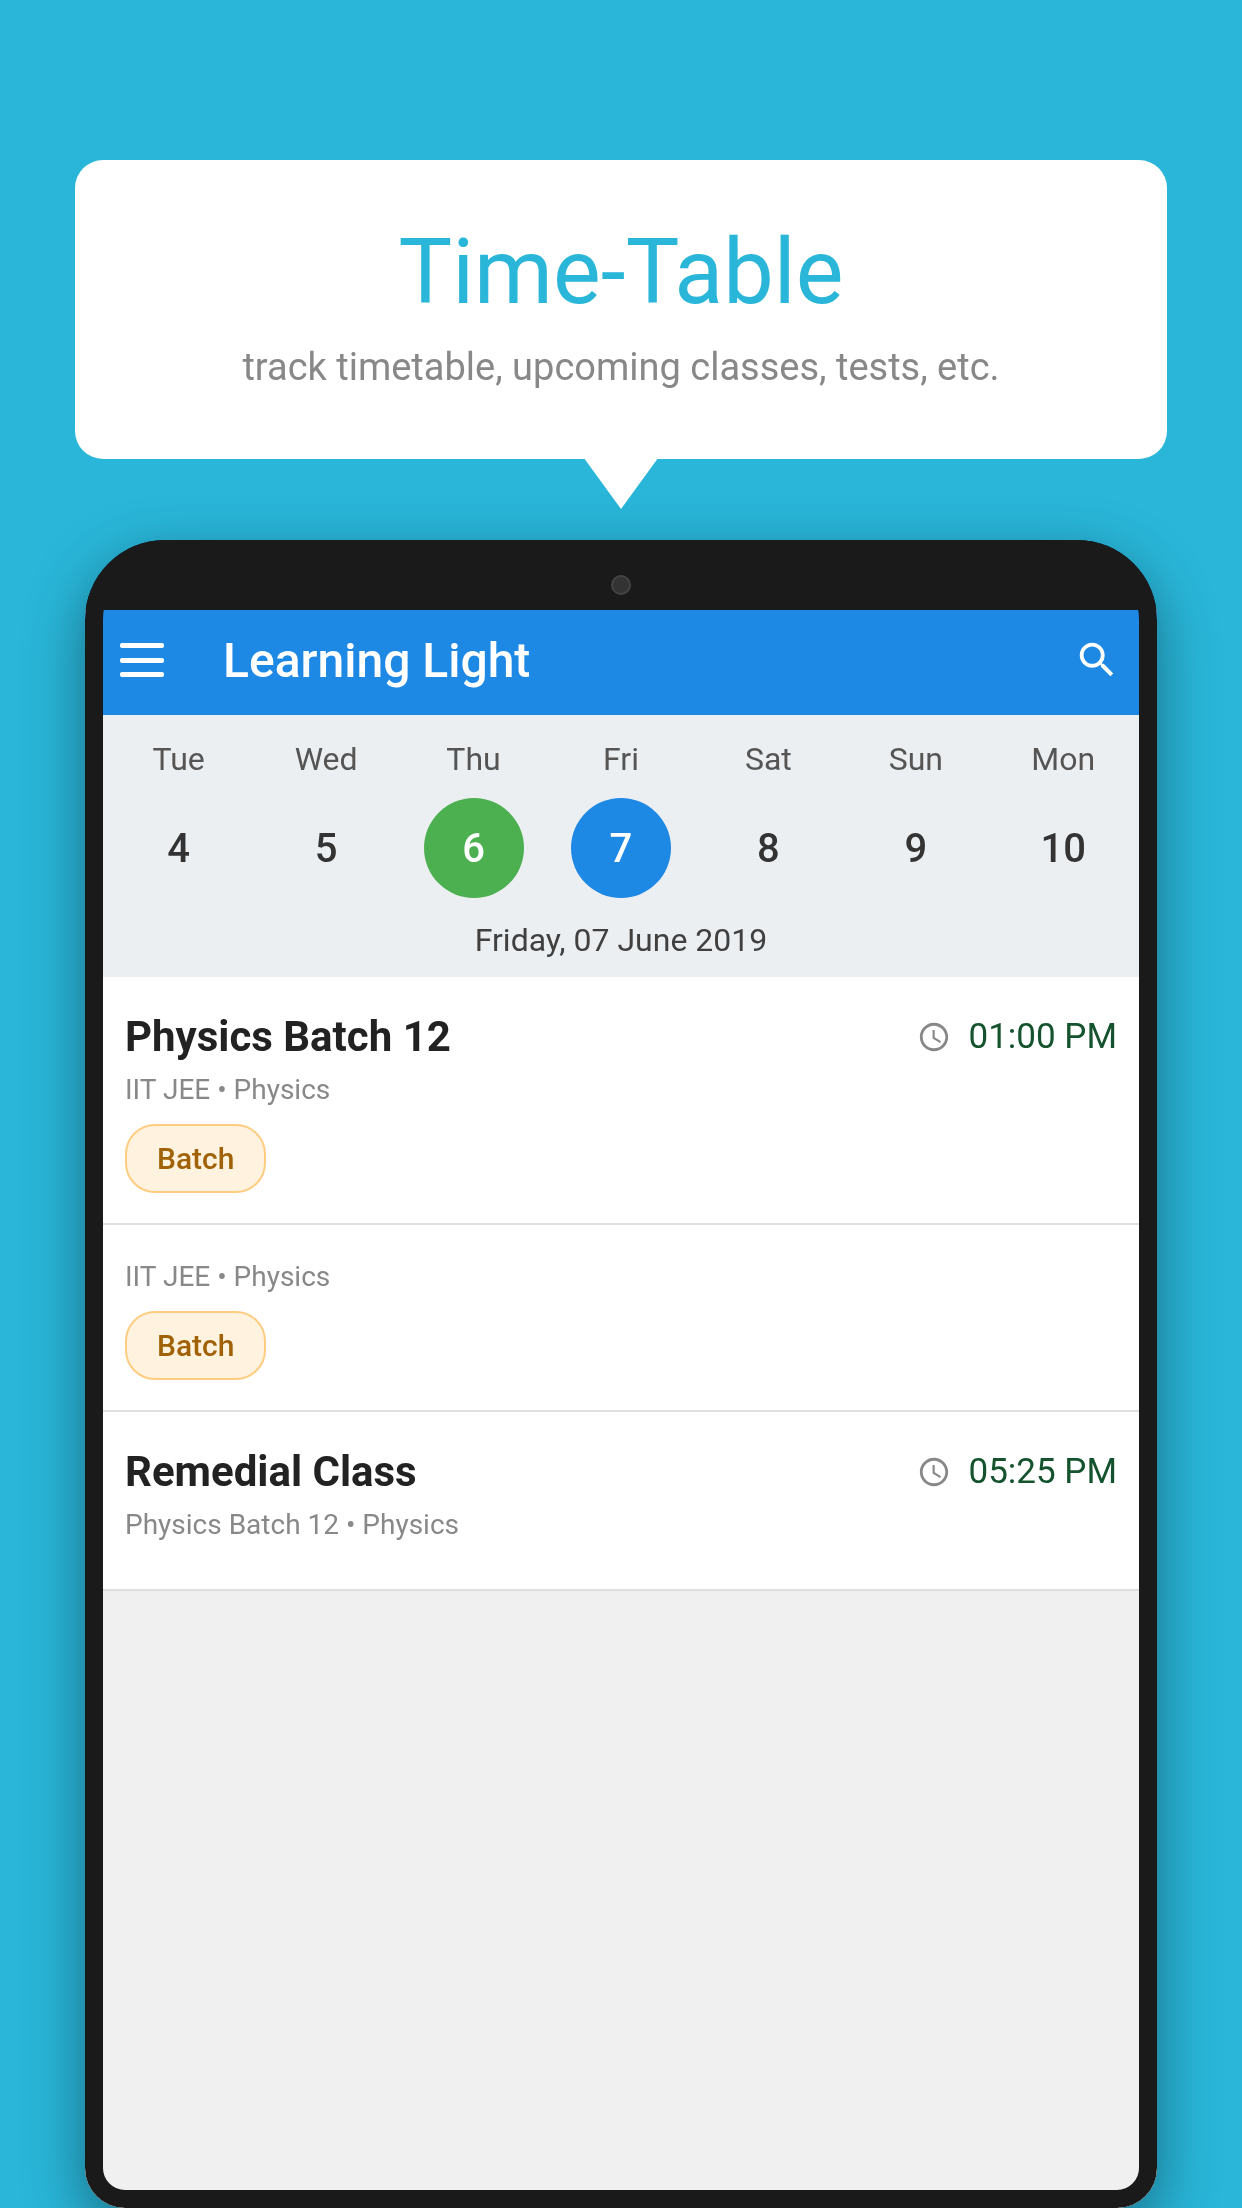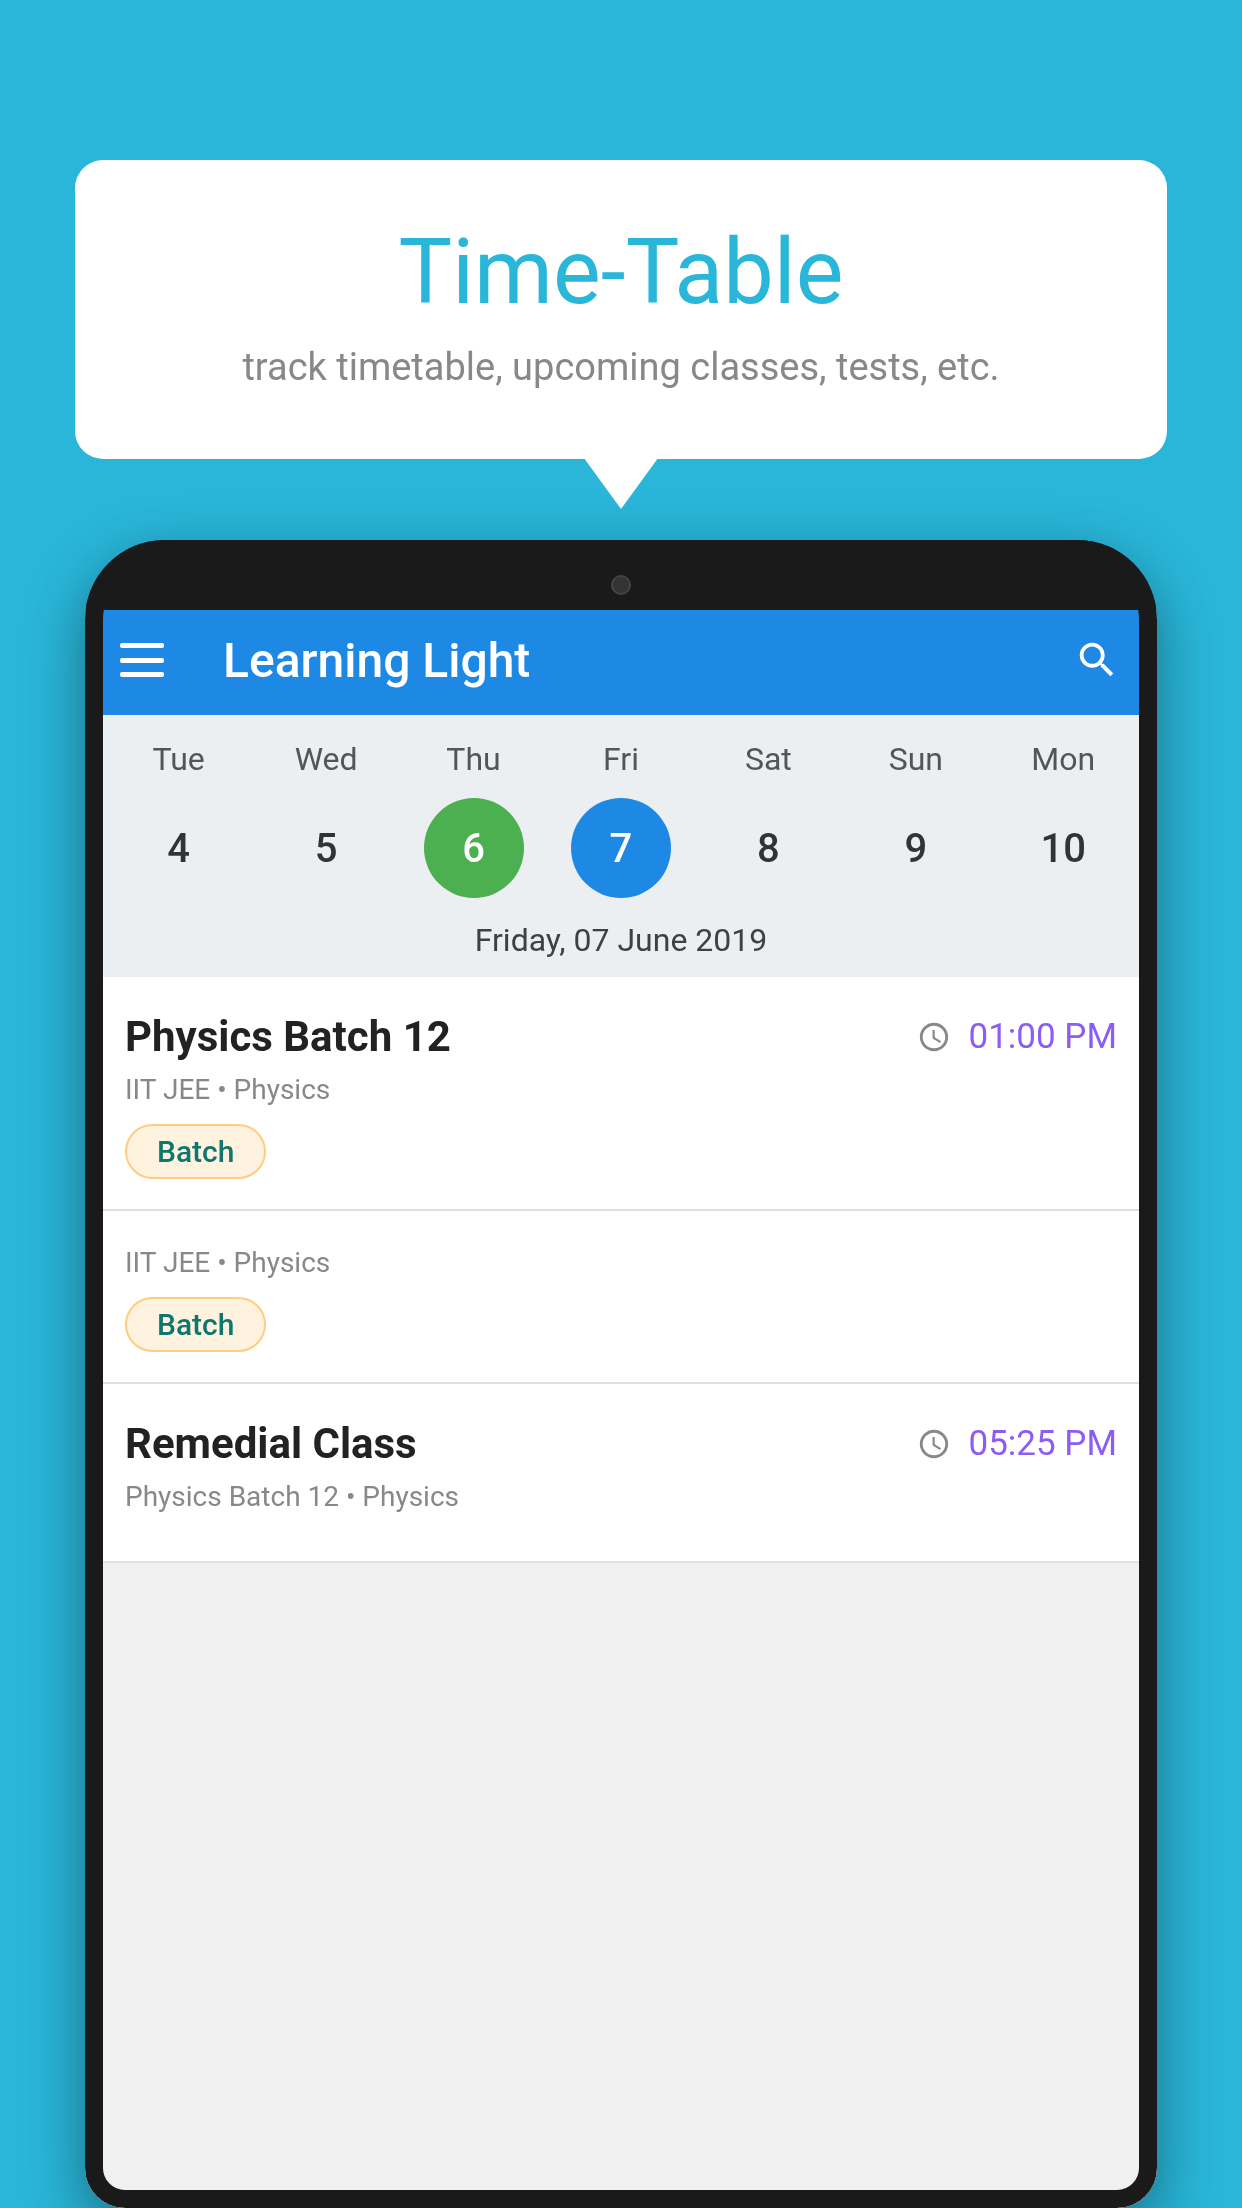--- a/index.html
+++ b/index.html
@@ -263,41 +263,41 @@
       font-size: 42px;
       font-weight: 700;
       color: #222;
     }
 
     .class-time {
       display: flex;
       align-items: center;
       gap: 18px;
       font-size: 35px;
-      color: #8b5cf6;
+      color: #14532d;
     }
 
     .clock-svg {
       width: 34px;
       height: 34px;
     }
 
     .class-meta {
       font-size: 28px;
       color: #888;
       margin-bottom: 18px;
     }
 
     .batch-badge {
       display: inline-block;
       background: #fff3e0;
-      color: #0f766e;
+      color: #a16207;
       border: 2px solid #ffcc80;
       border-radius: 30px;
-      padding: 8px 30px;
+      padding: 15px 30px;
       font-size: 30px;
       font-weight: 500;
     }
 
     .phone-border-overlay {
       position: absolute;
       top: 0;
       left: 0;
       right: 0;
       bottom: 0;

